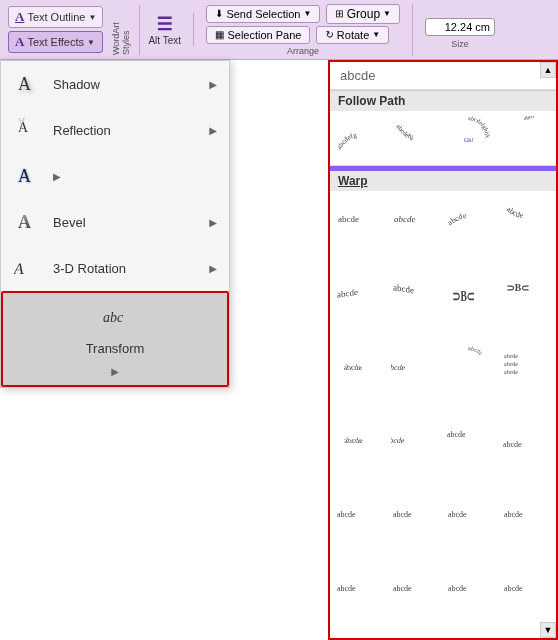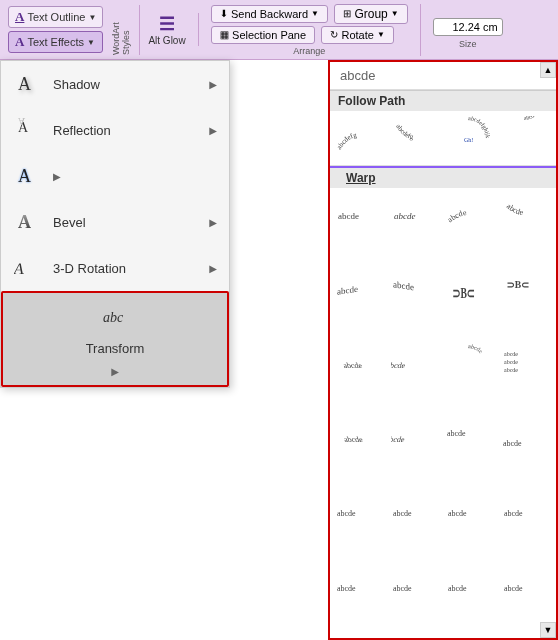--- a/index.html
+++ b/index.html
@@ -157,28 +157,28 @@
         <span class="btn-icon" style="font-size:13px;color:#5b2d8e;font-family:serif;">A</span>
         <span style="font-size:11px;">Text Effects</span>
         <span style="font-size:8px;">▼</span>
       </div>
     </div>
     <div style="margin-left:8px;font-size:9px;color:#555;writing-mode:vertical-rl;transform:rotate(180deg);height:50px;display:flex;align-items:center;">WordArt Styles</div>
   </div>
 
   <div style="display:flex;flex-direction:column;align-items:center;margin-right:12px;border-right:1px solid #c9a0d0;padding-right:12px;">
     <div style="font-size:18px;color:#5b2d8e;font-weight:bold;font-family:serif;">☰</div>
-    <div style="font-size:10px;color:#333;">Alt Glow</div>
+    <div style="font-size:10px;color:#333;">Alt Text</div>
   </div>
 
   <div style="display:flex;flex-direction:column;gap:2px;margin-right:12px;border-right:1px solid #c9a0d0;padding-right:12px;">
     <div style="display:flex;gap:6px;align-items:center;">
       <div class="arrange-btn">
         <span style="font-size:10px;">⬇</span>
-        <span style="font-size:11px;">Send Backward</span>
+        <span style="font-size:11px;">Send Selection</span>
         <span style="font-size:8px;">▼</span>
       </div>
       <div class="arrange-btn">
         <span style="font-size:10px;">⊞</span>
         <span style="font-size:12px;">Group</span>
         <span style="font-size:8px;">▼</span>
       </div>
     </div>
     <div style="display:flex;gap:6px;align-items:center;">
       <div class="arrange-btn">
@@ -325,21 +325,21 @@
       <div class="transform-cell">
         <svg width="44" height="44" viewBox="0 0 44 44">
           <defs>
               <path id="fp4" d="M 22,4 A 18,18 0 1 0 21.9,4"></path>
             </defs>
           <text font-size="6" fill="#444" font-family="serif"><textPath href="#fp4">abcdefghijklmn</textPath></text>
         </svg>
       </div>
     </div>
 
-    <div style="padding:3px 16px;background:#e8e8e8;font-size:12px;font-weight:bold;color:#333;border-top:2px solid #8b5cf6;text-decoration:underline;">Warp</div>
+    <div style="padding:3px 8px;background:#e8e8e8;font-size:12px;font-weight:bold;color:#333;border-top:5px solid #8b5cf6;text-decoration:underline;">Warp</div>
     <div style="display:grid;grid-template-columns:repeat(4,1fr);gap:2px;padding:3px;overflow-y:auto;flex:1;">
 
       <div class="transform-cell">
         <svg width="44" height="44">
             <text x="3" y="26" font-size="9" fill="#444" font-family="serif">abcde</text>
           </svg>
       </div>
       <div class="transform-cell">
         <svg width="44" height="44">
             <text x="3" y="26" font-size="9" fill="#444" font-family="serif" font-style="italic">abcde</text>

